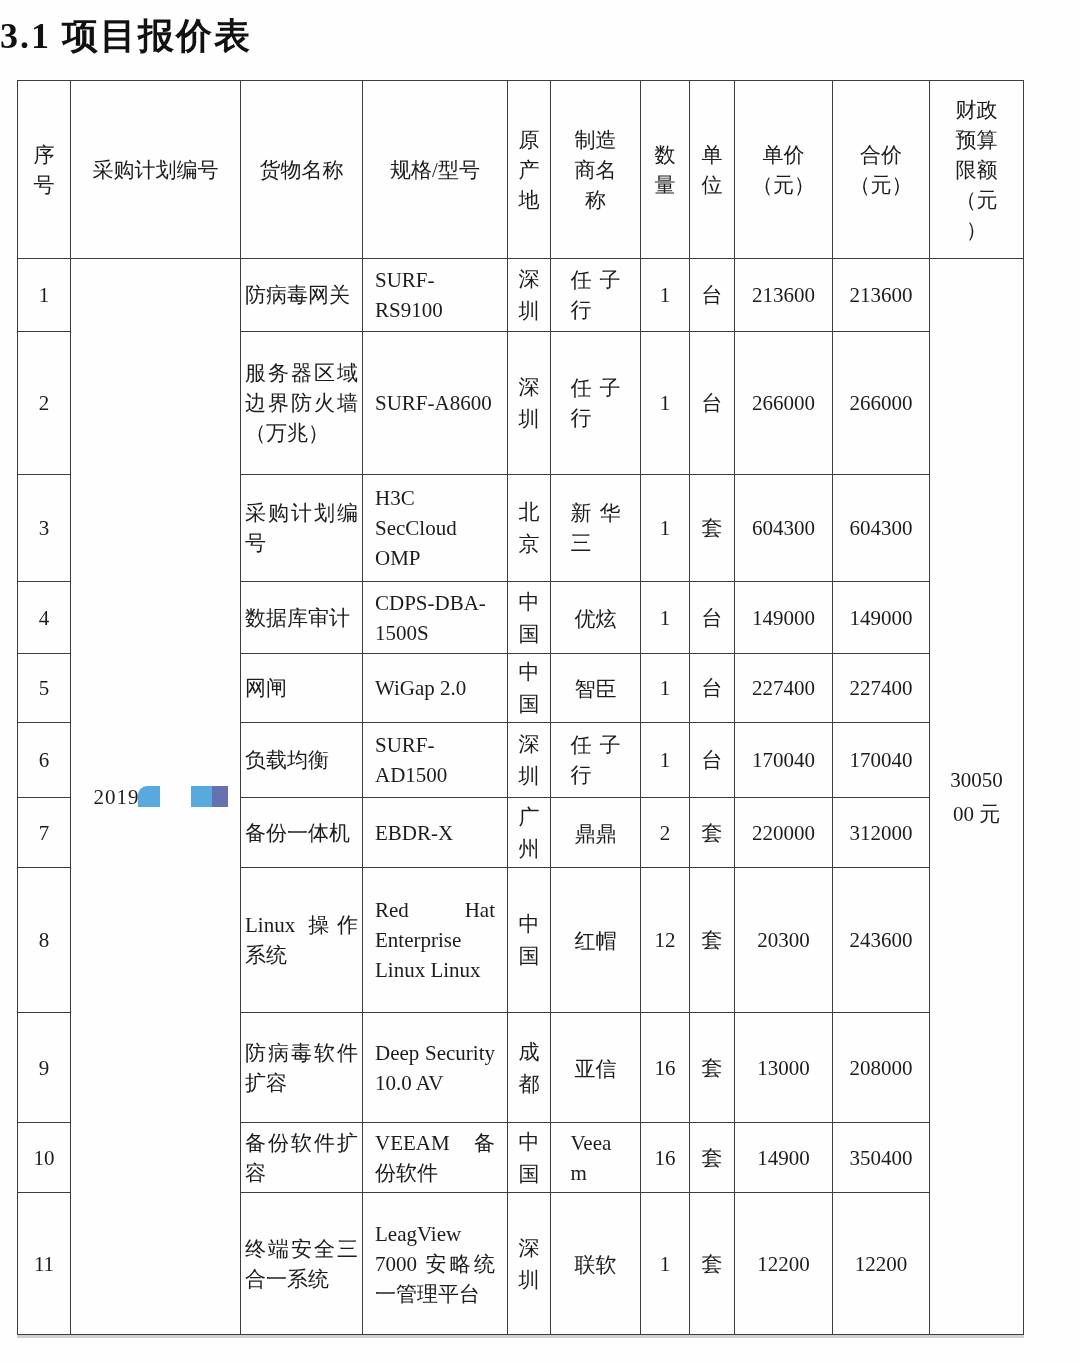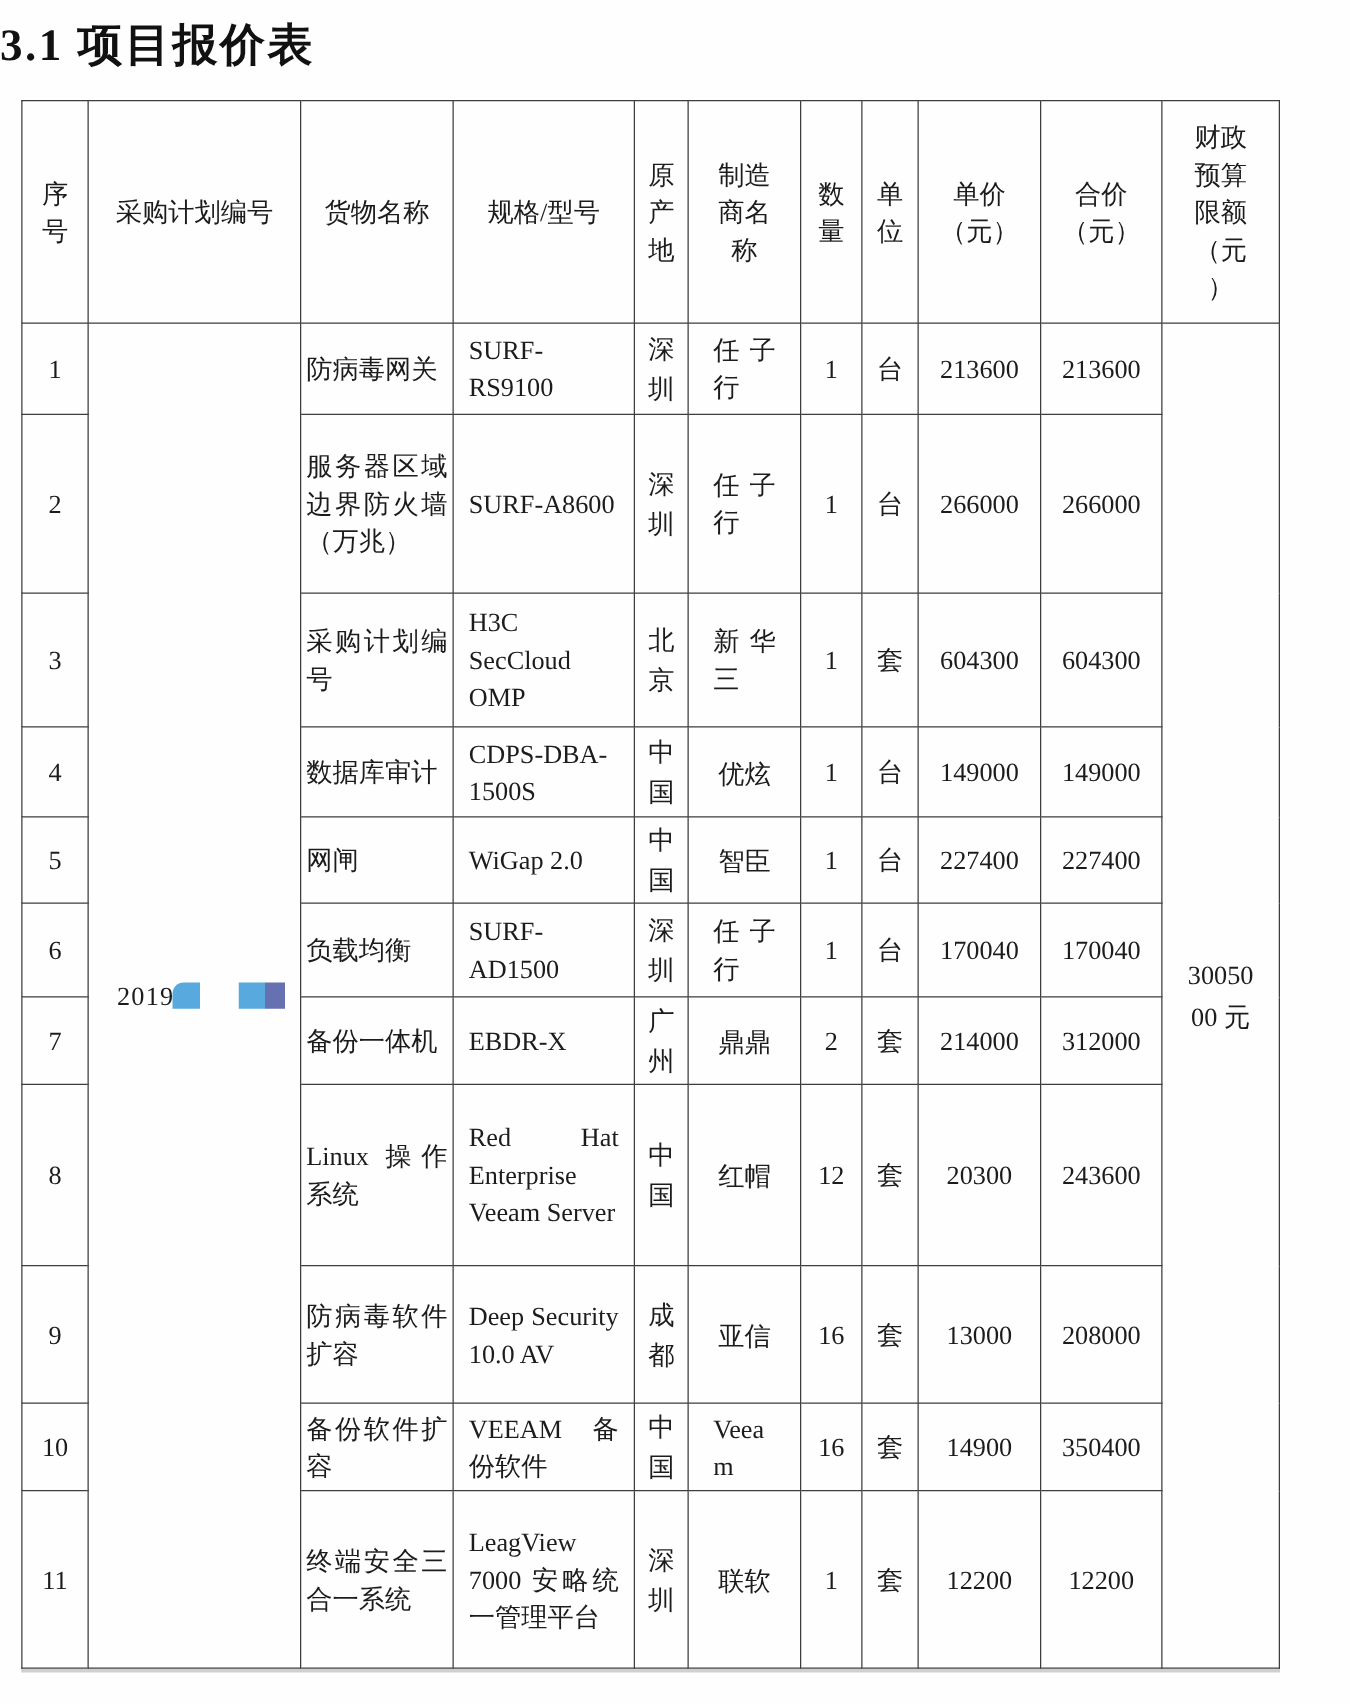--- a/index.html
+++ b/index.html
@@ -185,27 +185,27 @@
           <td class="c-total">170040</td>
         </tr>
         <tr style="height: 70px;">
           <td class="c-no">7</td>
           <td class="c-name">备份一体机</td>
           <td class="c-spec">EBDR-X</td>
           <td class="c-origin">广州</td>
           <td class="c-mfr"><span class="mfr-inner">鼎鼎</span></td>
           <td class="c-qty">2</td>
           <td class="c-unit">套</td>
-          <td class="c-price">214000</td>
+          <td class="c-price">220000</td>
           <td class="c-total">312000</td>
         </tr>
         <tr style="height: 145px;">
           <td class="c-no">8</td>
           <td class="c-name">Linux 操作系统</td>
-          <td class="c-spec">Red Hat Enterprise Veeam Server</td>
+          <td class="c-spec">Red Hat Enterprise Linux Linux</td>
           <td class="c-origin">中国</td>
           <td class="c-mfr"><span class="mfr-inner">红帽</span></td>
           <td class="c-qty">12</td>
           <td class="c-unit">套</td>
           <td class="c-price">20300</td>
           <td class="c-total">243600</td>
         </tr>
         <tr style="height: 110px;">
           <td class="c-no">9</td>
           <td class="c-name">防病毒软件扩容</td>

